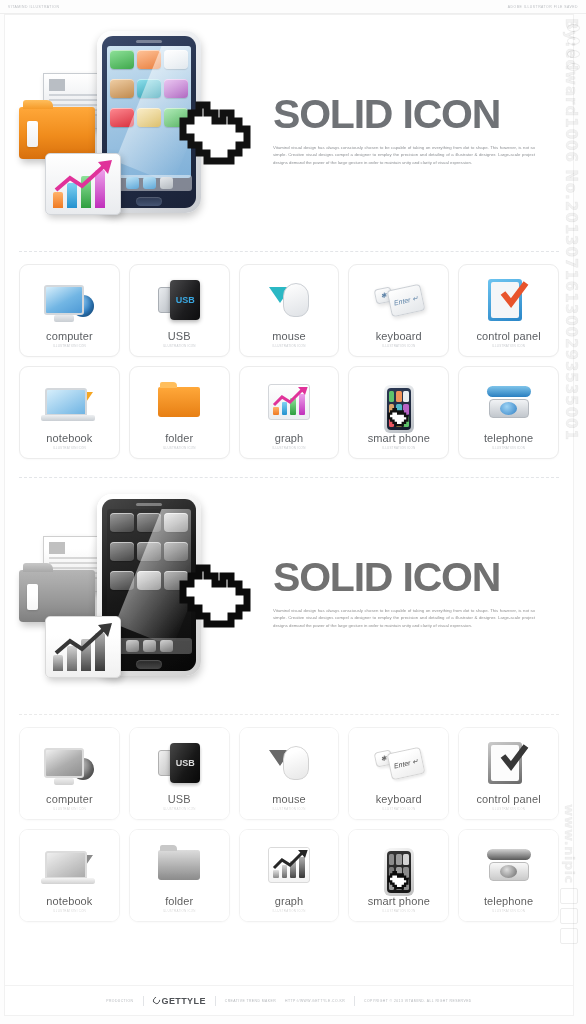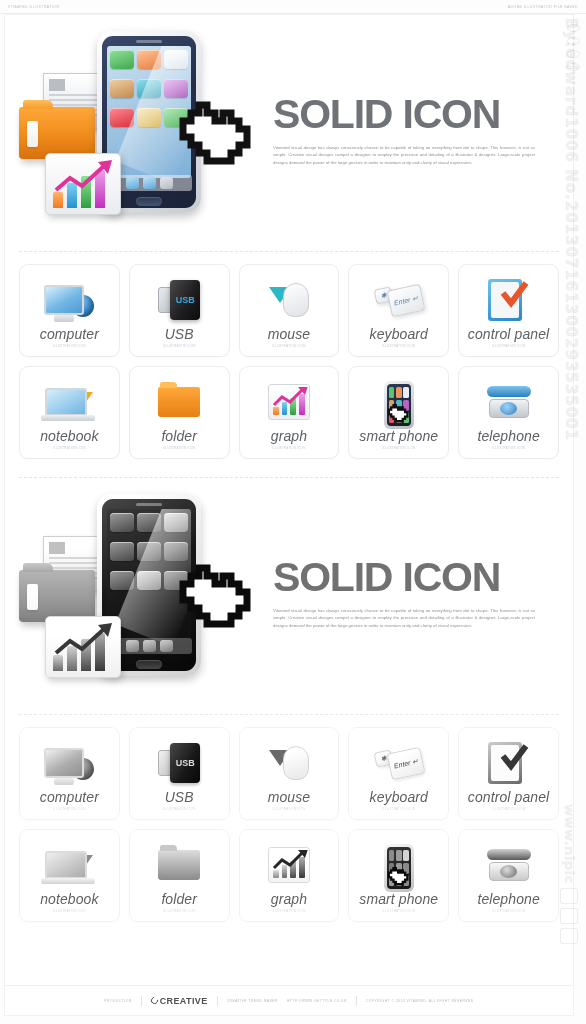--- a/index.html
+++ b/index.html
@@ -139,24 +139,23 @@
     align-items: center; justify-content: flex-end;
     padding-bottom: 8px;
     box-shadow: 0 1px 2px rgba(0,0,0,0.025);
   }
   .card .art {
     position: absolute; top: 6px; left: 0; right: 0;
     height: 58px;
     display: flex; align-items: center; justify-content: center;
   }
   .card .cap {
-    font-size: 14px;
+    font-size: 11px;
     color: #5d6064;
     letter-spacing: .1px;
-    font-style: italic;
   }
   .card .subcap {
     margin-top: 2px;
     font-size: 3px;
     color: #c9ccd0;
     letter-spacing: .2px;
     white-space: nowrap;
     overflow: hidden;
     max-width: 92%;
   }
@@ -814,21 +813,21 @@
           <div class="subcap">ILLUSTRATION ICON</div>
         </div>
       </div>
     </div>
 
     <div class="footer">
       <span class="f-small">PRODUCTION</span>
       <span class="sep"></span>
       <span class="f-brand">
         <span class="mark"></span>
-        <span>CREATIVE</span>
+        <span>GETTYLE</span>
       </span>
       <span class="sep"></span>
       <span class="f-small">CREATIVE TREND MAKER</span>
       <span class="f-small">HTTP://WWW.GETTYLE.CO.KR</span>
       <span class="sep"></span>
       <span class="f-small">Copyright © 2013 VITAMIND. ALL Right Reserved</span>
     </div>
   </div>
 
   <div class="wm-dots">

